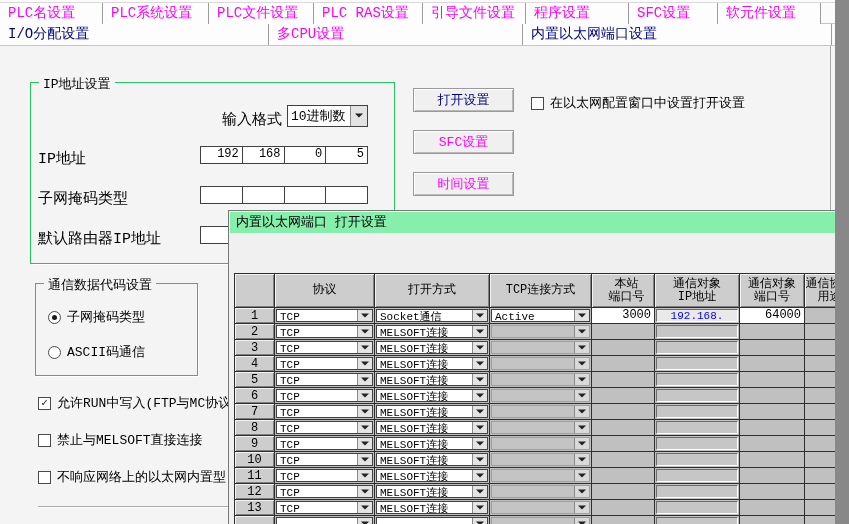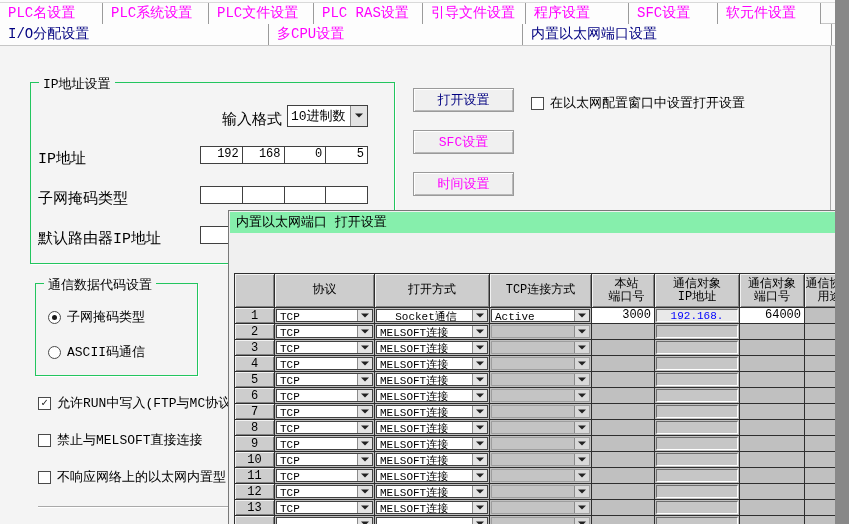--- a/index.html
+++ b/index.html
@@ -190,21 +190,21 @@
         </div>
       <div id="tbl-body">
           <div class="trow">
             <div class="tcell rownum" style="width: 40px;">1</div>
             <div class="tcell cell-dd" style="width: 100px;">
               <div class="dd">
                 <span class="txt">TCP</span>
                 <span class="btn"></span>
               </div>
             </div>
-            <div class="tcell cell-dd" style="width: 115px; text-align: center;">
+            <div class="tcell cell-dd" style="width: 115px;">
               <div class="dd">
                 <span class="txt">Socket通信</span>
                 <span class="btn"></span>
               </div>
             </div>
             <div class="tcell cell-dd" style="width: 102px;">
               <div class="dd">
                 <span class="txt">Active</span>
                 <span class="btn"></span>
               </div>

